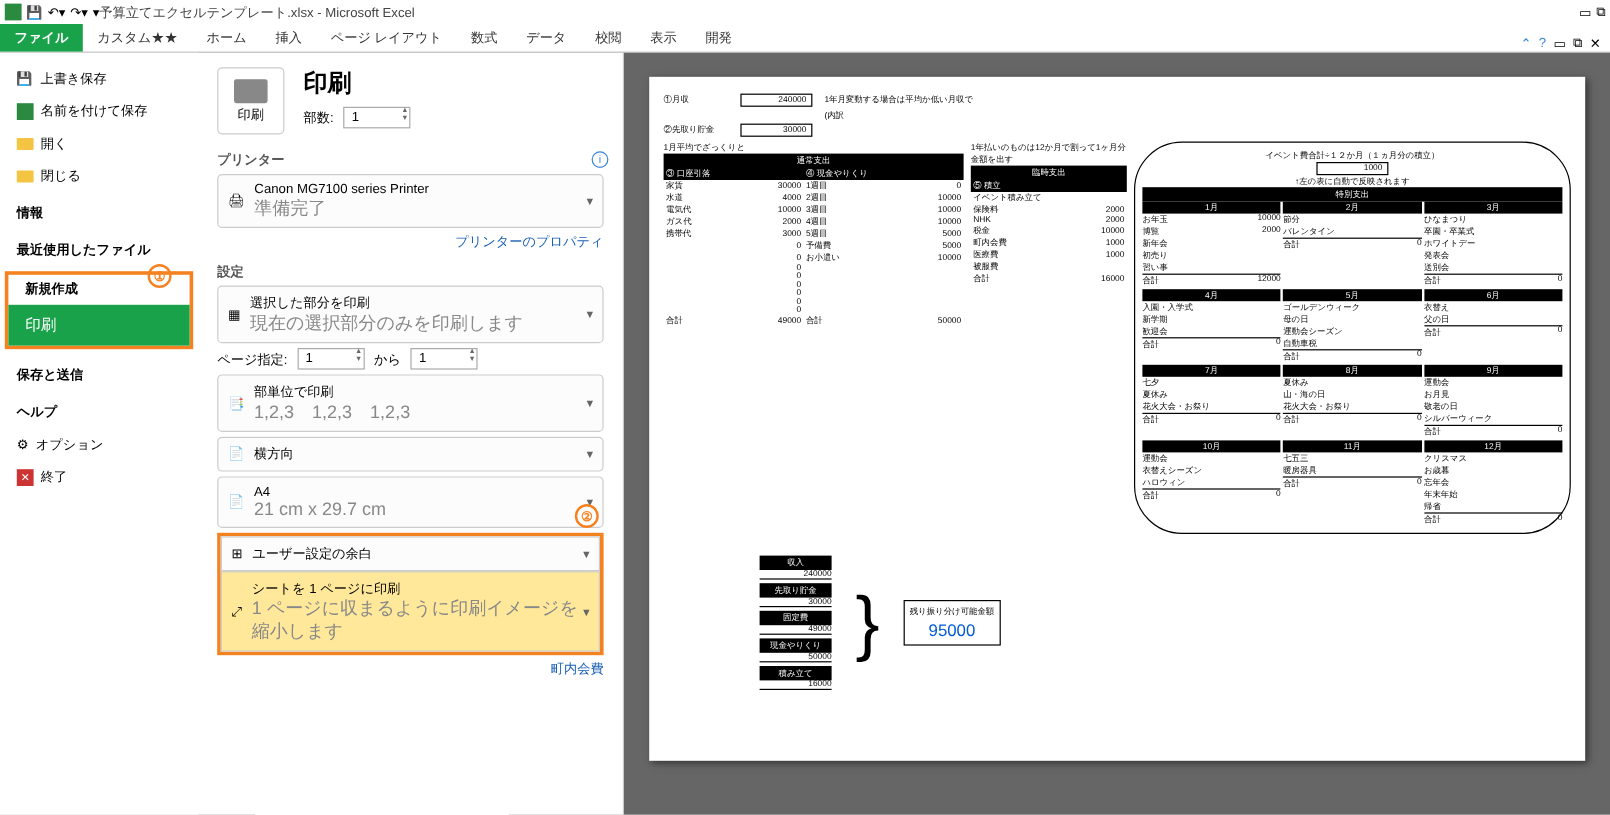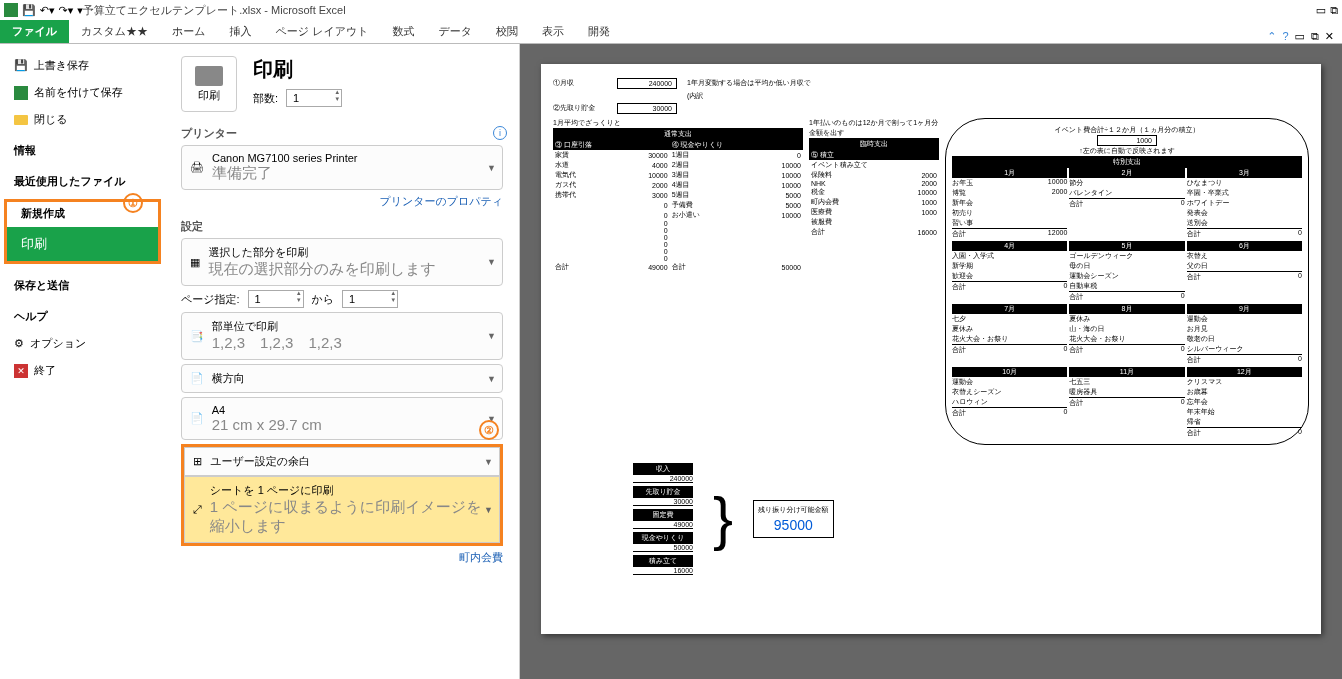--- a/index.html
+++ b/index.html
@@ -109,20 +109,24 @@
     <div class="item">
         <span>💾</span>
         <span>上書き保存</span>
       </div>
     <div class="item">
         <span class="icon-sq"></span>
         <span>名前を付けて保存</span>
       </div>
     <div class="item">
         <span class="icon-fold"></span>
+        <span>開く</span>
+      </div>
+    <div class="item">
+        <span class="icon-fold"></span>
         <span>閉じる</span>
       </div>
     <div class="item hdr">
         <span>情報</span>
       </div>
     <div class="item hdr">
         <span>最近使用したファイル</span>
       </div>
     <div style="position:relative">
       <span class="circ" style="position:absolute;right:22px;top:-6px">①</span>

